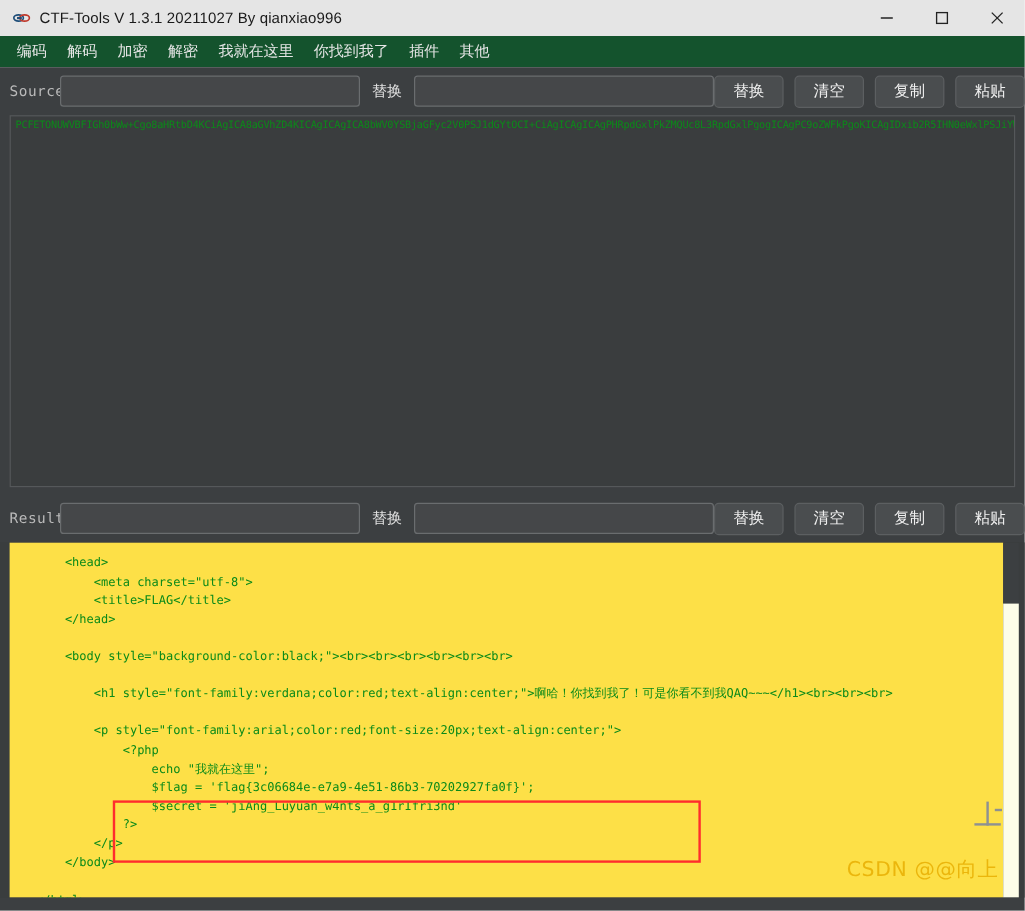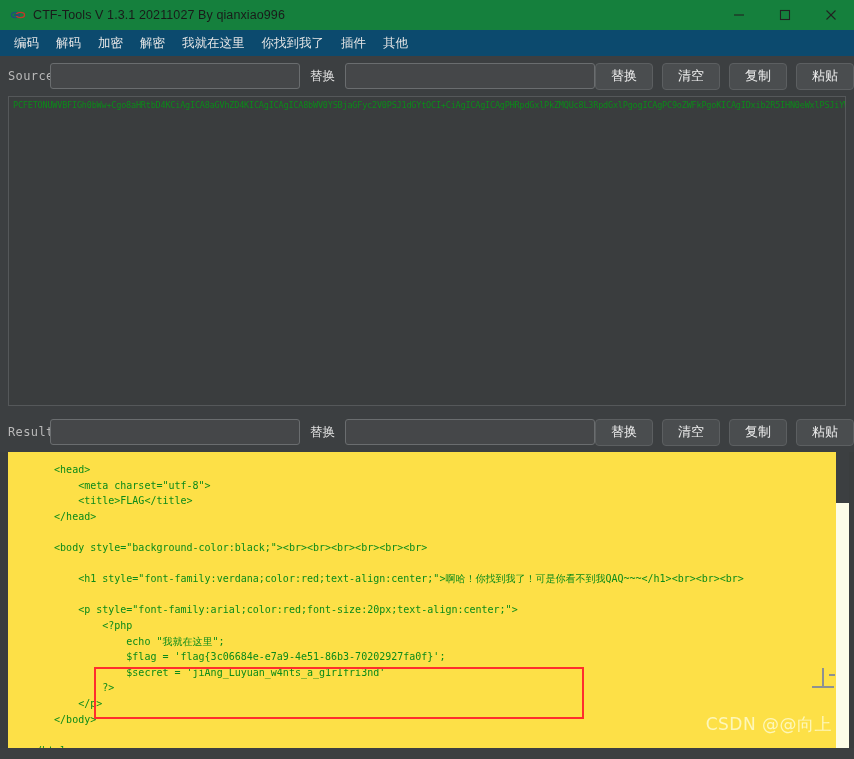--- a/index.html
+++ b/index.html
@@ -10,21 +10,21 @@
   body {
     width: 854px; height: 759px;
     font-family: "Liberation Sans", sans-serif;
     overflow: hidden;
     position: relative;
   }
 
   
   .titlebar {
     height: 30px;
-    background: #15803d;
+    background: #e5e5e5;
     display: flex;
     align-items: center;
     border-bottom: none;
     position: relative;
   }
   .titlebar .app-icon {
     width: 16px; height: 16px;
     margin-left: 10px; margin-right: 7px;
     position: relative;
     flex: 0 0 auto;
@@ -46,21 +46,21 @@
     display: flex; align-items: center; justify-content: center;
     color: #222;
     font-size: 13px;
     line-height: 1;
   }
   .win-btn svg { display: block; }
 
   
   .menubar {
     height: 26px;
-    background: #0c4a6e;
+    background: #14532d;
     display: flex;
     align-items: center;
     padding-left: 6px;
     color: #e8e8e8;
   }
   .menu-item {
     font-size: 12.5px;
     padding: 3px 8px;
     margin-right: 1px;
     white-space: nowrap;
@@ -192,21 +192,21 @@
   
   .scroll-mark {
     position: absolute;
     background: #8e9192;
   }
 
   
   .watermark {
     position: absolute;
     right: 22px; bottom: 12px;
-    color: #fef9c3;
+    color: #eab308;
     font-size: 17px;
     font-family: "DejaVu Sans", "Liberation Sans", sans-serif;
     letter-spacing: 0.5px;
     opacity: 0.92;
   }
 </style>
 </head>
 <body>
 
 <div class="titlebar">

